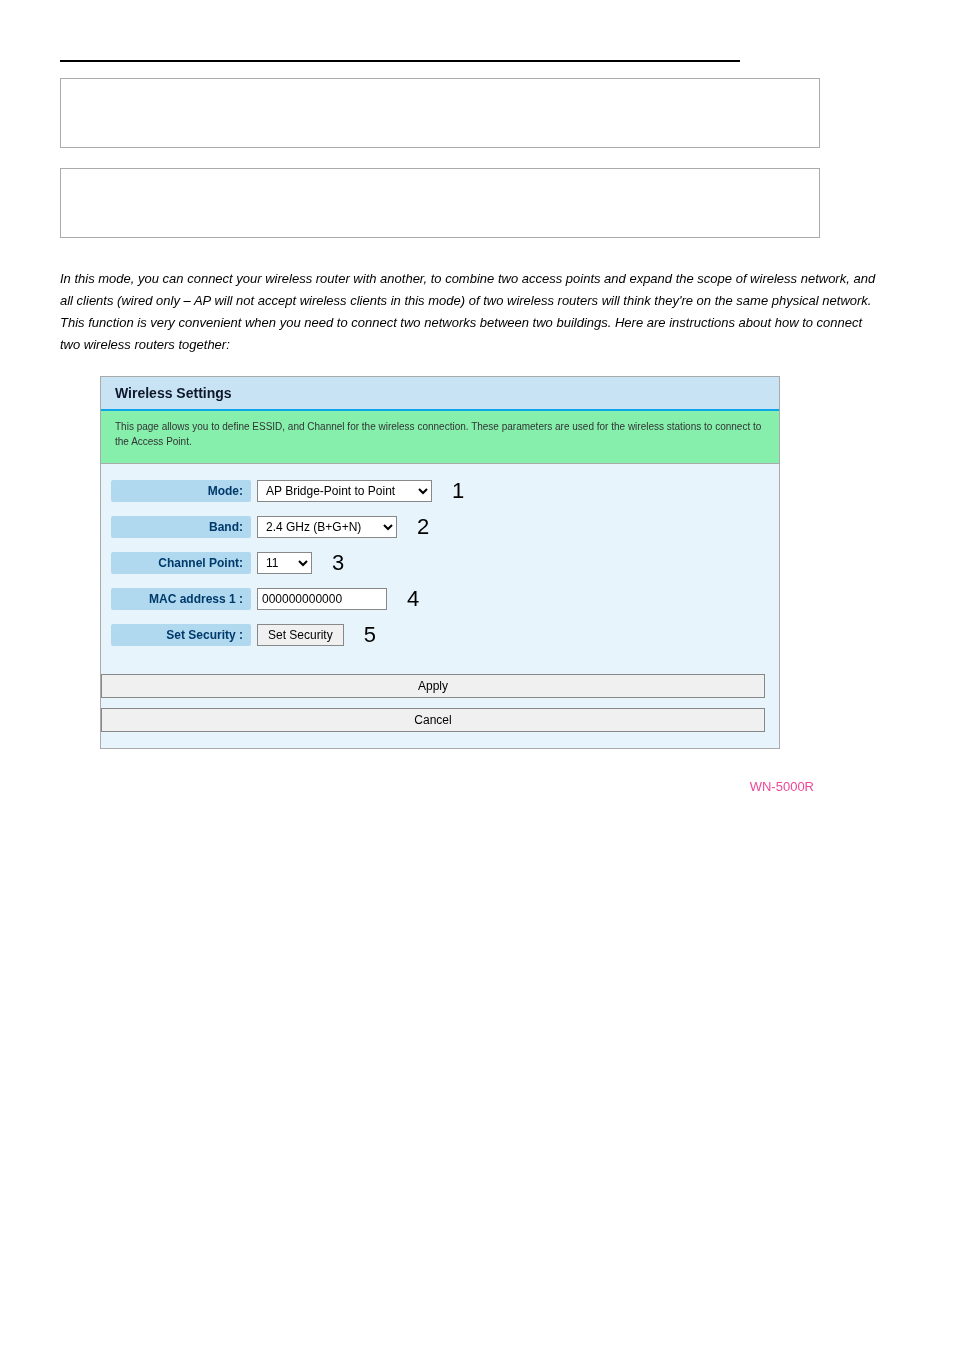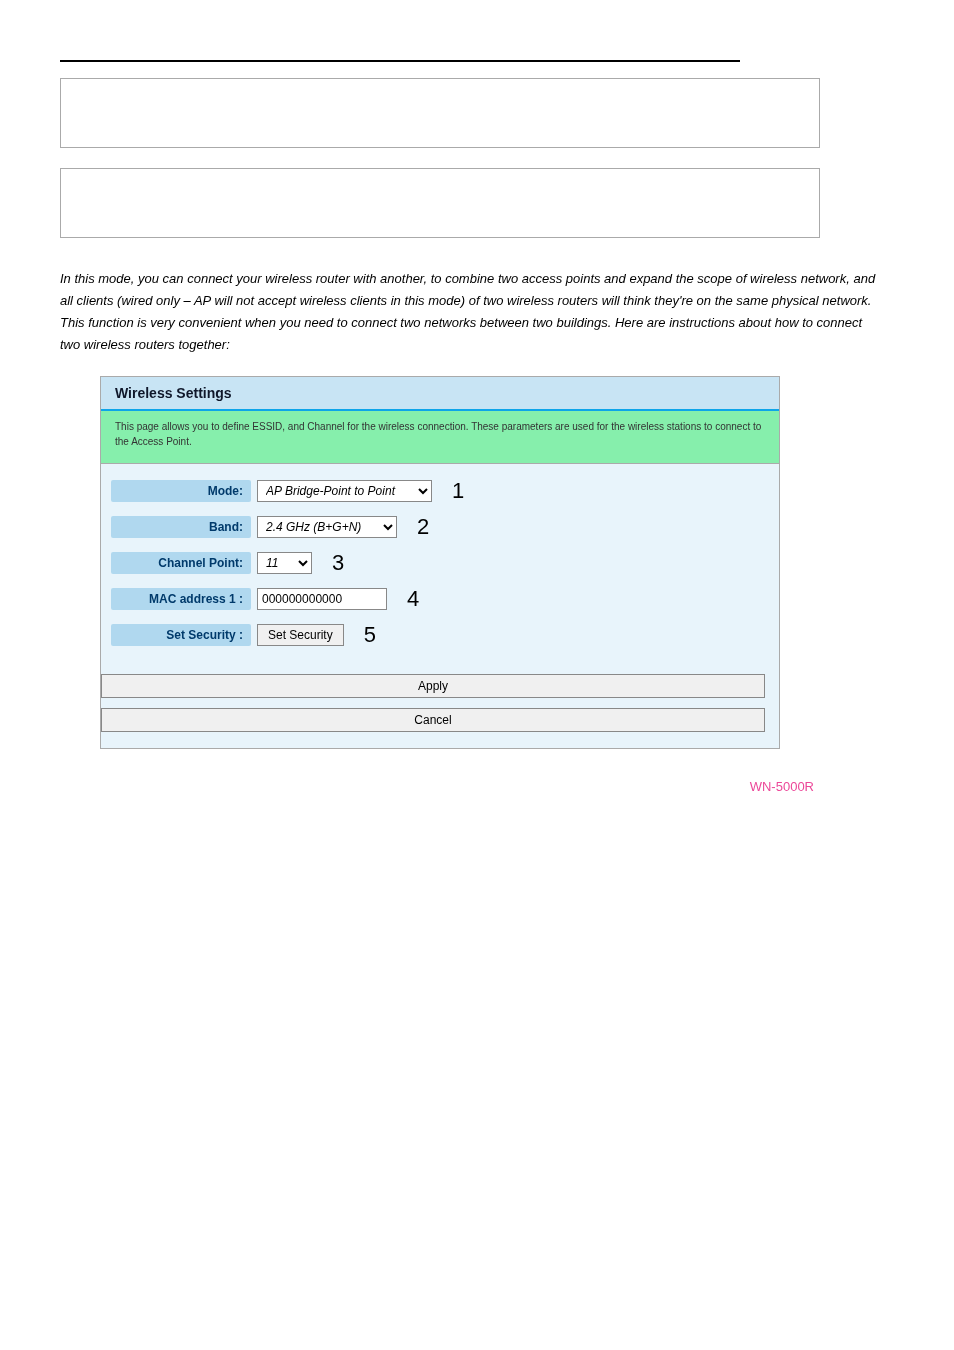--- a/index.html
+++ b/index.html
@@ -96,21 +96,20 @@
       margin-left: 6px;
       flex: 1;
     }
 
     .form-select {
       border: 1px solid #888;
       background: #fff;
       font-size: 12px;
       padding: 2px 4px;
       height: 22px;
-      font-style: italic;
     }
 
     .form-input {
       border: 1px solid #888;
       background: #fff;
       font-size: 12px;
       padding: 2px 4px;
       height: 22px;
       width: 130px;
     }

